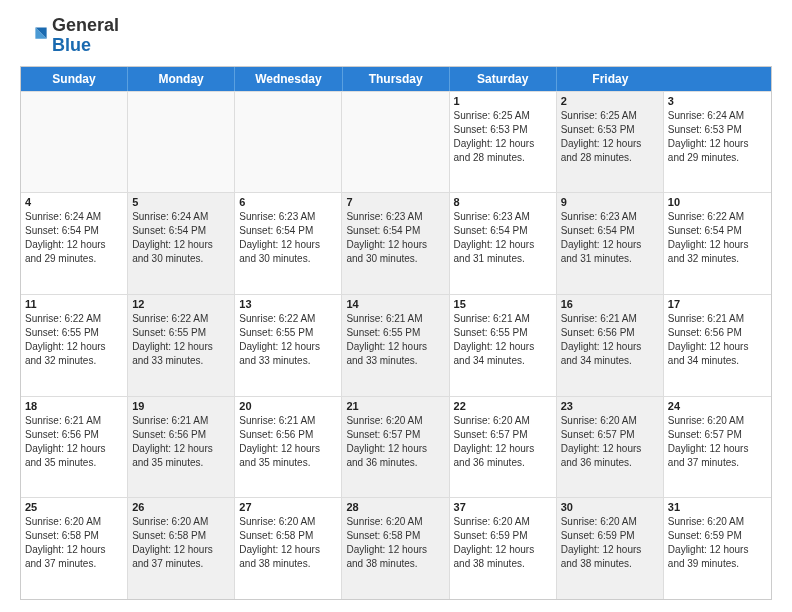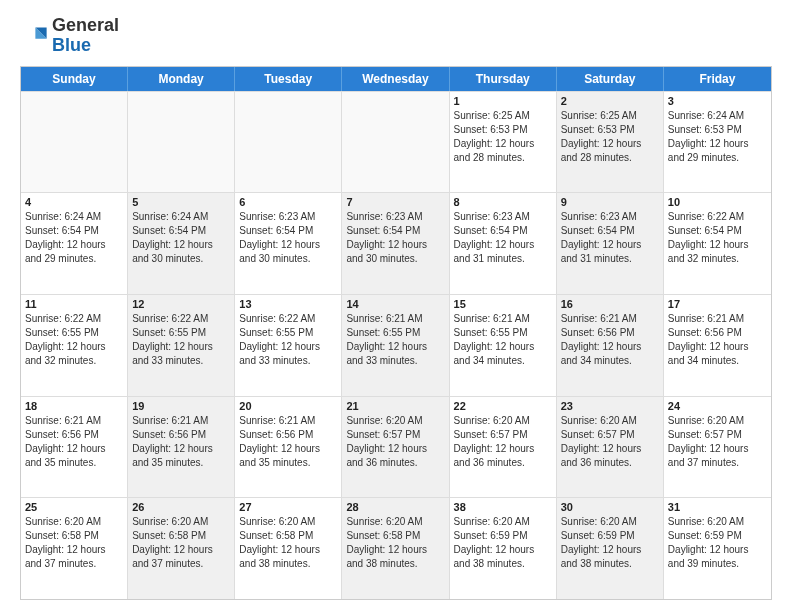--- a/index.html
+++ b/index.html
@@ -139,21 +139,20 @@
         <span class="logo-general">General</span>
         <span class="logo-blue">Blue</span>
       </div>
     </div>
   </div>
 
   <div class="calendar">
     <div class="cal-header">
       <div class="cal-header-cell">Sunday</div>
       <div class="cal-header-cell">Monday</div>
-      <div class="cal-header-cell">Tuesday</div>
       <div class="cal-header-cell">Wednesday</div>
       <div class="cal-header-cell">Thursday</div>
       <div class="cal-header-cell">Saturday</div>
       <div class="cal-header-cell">Friday</div>
     </div>
     <div class="cal-body" id="cal-body">
     <div class="cal-row">
           <div class="cal-cell empty"></div>
           <div class="cal-cell empty"></div>
           <div class="cal-cell empty"></div>
@@ -356,21 +355,21 @@
 and 38 minutes.</div>
           </div>
           <div class="cal-cell shaded">
             <span class="day-number">28</span>
             <div class="cell-text" style="white-space: pre-line;">Sunrise: 6:20 AM
 Sunset: 6:58 PM
 Daylight: 12 hours
 and 38 minutes.</div>
           </div>
           <div class="cal-cell">
-            <span class="day-number">38</span>
+            <span class="day-number">37</span>
             <div class="cell-text" style="white-space: pre-line;">Sunrise: 6:20 AM
 Sunset: 6:59 PM
 Daylight: 12 hours
 and 38 minutes.</div>
           </div>
           <div class="cal-cell shaded">
             <span class="day-number">30</span>
             <div class="cell-text" style="white-space: pre-line;">Sunrise: 6:20 AM
 Sunset: 6:59 PM
 Daylight: 12 hours

